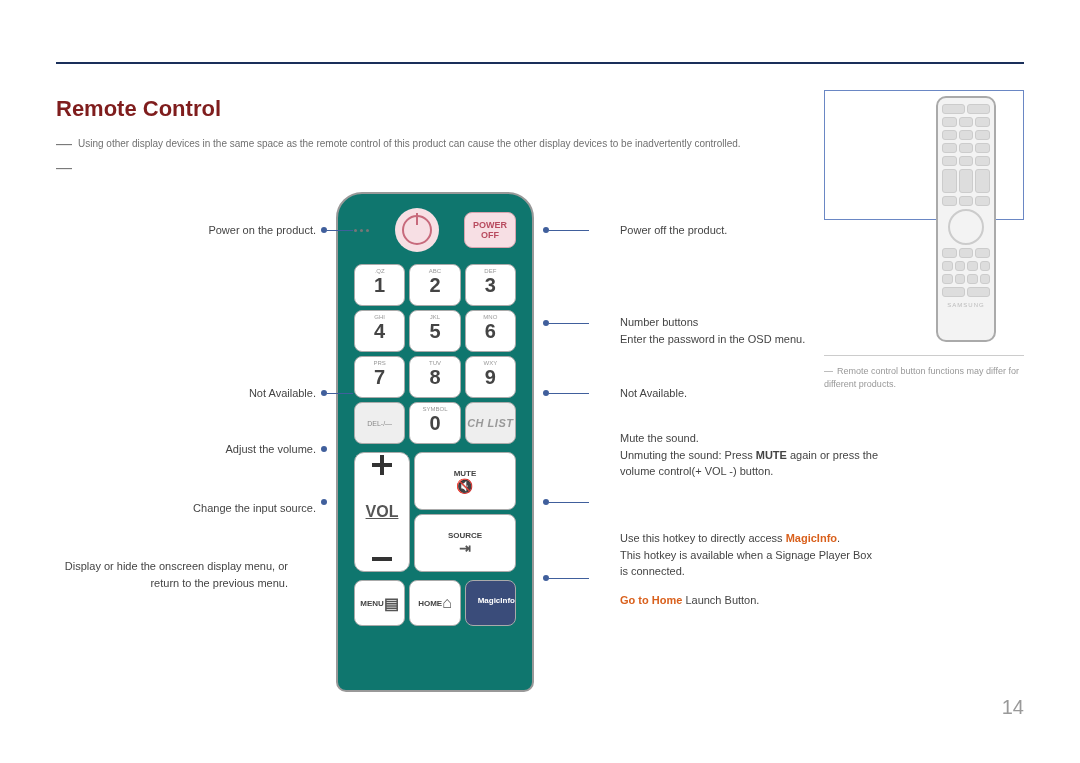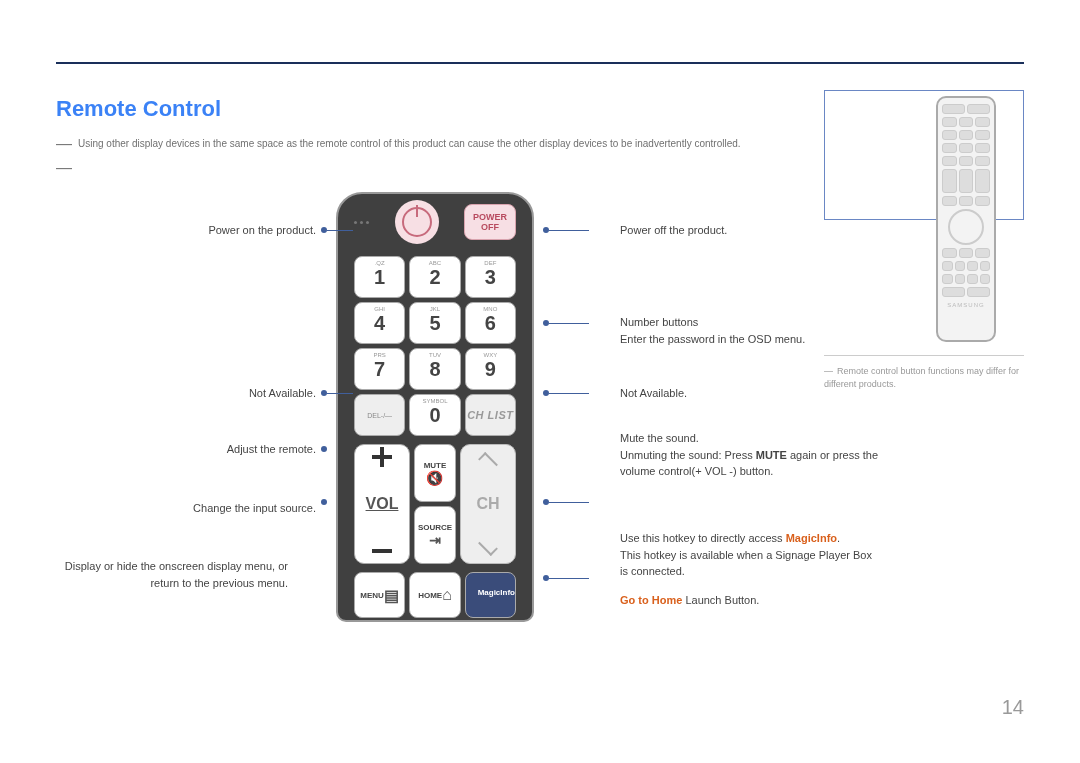--- a/index.html
+++ b/index.html
@@ -15,21 +15,21 @@
   .rule-top {
     position: absolute;
     top: 62px; left: 56px; right: 56px;
     border-top: 2px solid #1a2f5a;
   }
   .title {
     position: absolute;
     top: 96px; left: 56px;
     font-size: 22px;
     font-weight: bold;
-    color: #3b82f6;
+    color: #7f1d1d;
   }
   .note {
     position: absolute;
     left: 56px;
     font-size: 10px;
     color: #707070;
     display: flex;
     align-items: baseline;
     gap: 6px;
   }
@@ -40,25 +40,25 @@
     position: absolute;
     right: 56px; bottom: 44px;
     font-size: 20px;
     color: #999;
   }
 
   
   .remote {
     position: absolute;
     top: 192px; left: 336px;
-    width: 198px; height: 430px;
+    width: 198px; height: 500px;
     border: 2px solid #999;
     border-radius: 26px 26px 10px 10px;
-    background: #404040;
-    padding: 6px 10px;
+    background: #0f766e;
+    padding: 14px 10px;
     overflow: hidden;
   }
   .power-row { display: flex; justify-content: space-between; align-items: center; padding: 0 6px; margin-bottom: 8px; }
   .p-on {
     width: 44px; height: 44px; border-radius: 50%;
     background: #f7dfe4;
     display: flex; align-items: center; justify-content: center;
   }
   .p-on-inner {
     width: 30px; height: 30px; border: 2px solid #c76a7c; border-radius: 50%;
@@ -236,44 +236,39 @@
     <div class="midcol">
       <div class="smkey">
           <span>MUTE</span>
           <span class="icn">🔇</span>
         </div>
       <div class="smkey">
           <span>SOURCE</span>
           <span class="icn">⇥</span>
         </div>
     </div>
-    <div class="ch">
-      <div class="chev"></div>
-      <div class="txt">CH</div>
-      <div class="chev down"></div>
-    </div>
   </div>
   <div class="botrow">
     <div class="botkey">
         <span>MENU</span>
         <span class="icn">▤</span>
       </div>
     <div class="botkey">
         <span>HOME</span>
         <span class="icn">⌂</span>
       </div>
     <div class="botkey dark">
         <span>MagicInfo</span>
       </div>
   </div>
 </div>
 
 <div class="callout left" style="top:222px; left:56px; width:260px;"><span>Power on the product.</span></div>
 <div class="callout left" style="top:385px; left:56px; width:260px;"><span>Not Available.</span></div>
-<div class="callout left" style="top:441px; left:56px; width:260px;"><span>Adjust the remote.</span></div>
+<div class="callout left" style="top:441px; left:56px; width:260px;"><span>Adjust the volume.</span></div>
 <div class="callout left" style="top:500px; left:56px; width:260px;"><span>Change the input source.</span></div>
 <div class="callout left" style="top:558px; left:28px; width:288px;">
   <span>Display or hide the onscreen display menu, or</span><br><span>return to the previous menu.</span>
 </div>
 
 <div class="callout right" style="top:222px;"><span>Power off the product.</span></div>
 <div class="callout right" style="top:314px;">
   <span>Number buttons</span><br><span>Enter the password in the OSD menu.</span>
 </div>
 <div class="callout right" style="top:385px;"><span>Not Available.</span></div>

